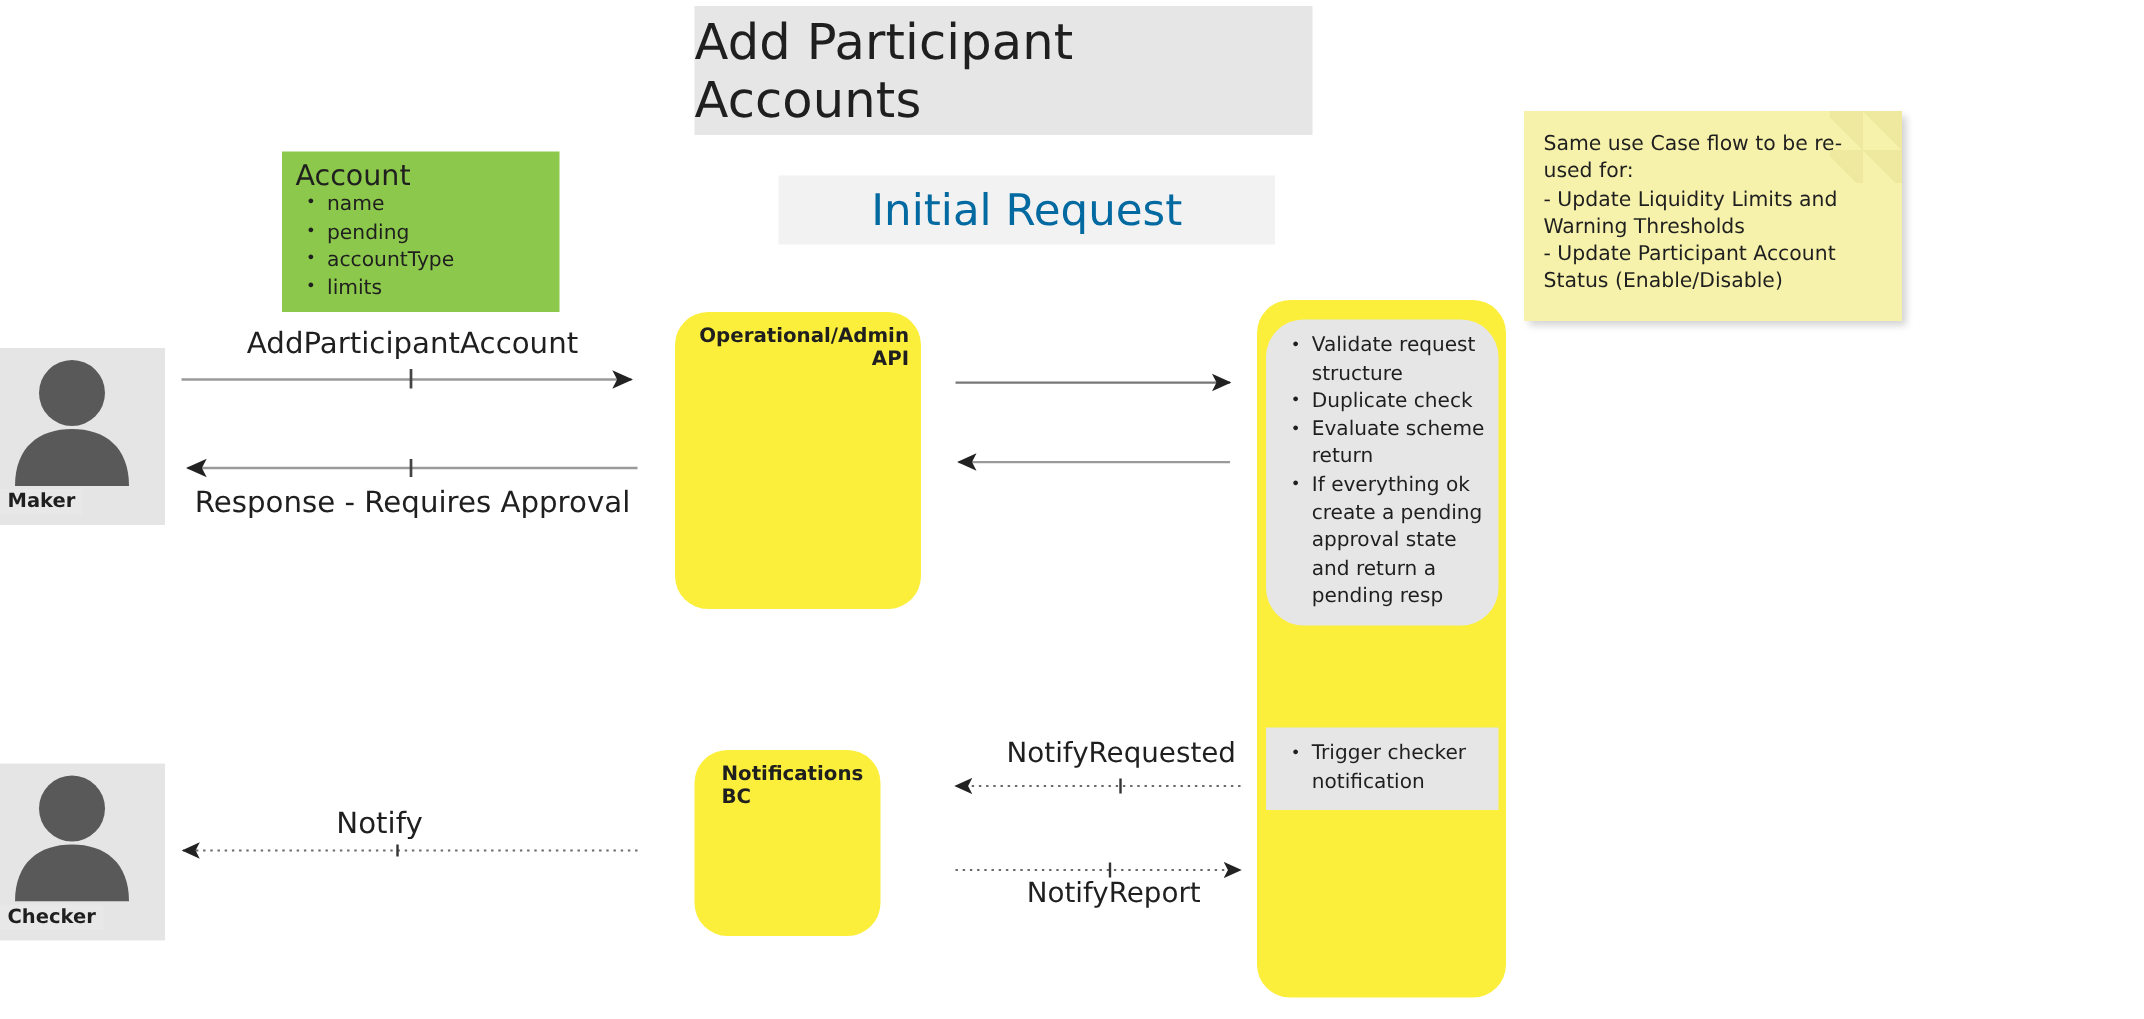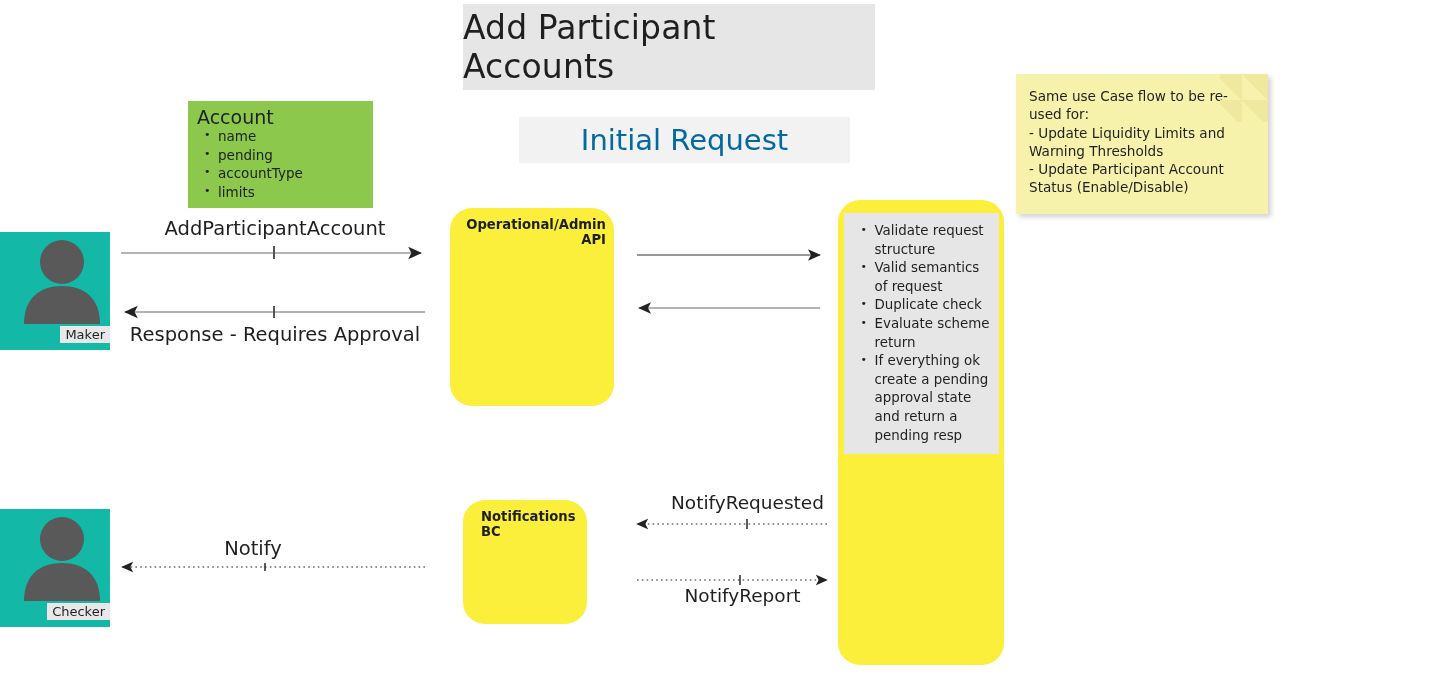--- a/index.html
+++ b/index.html
@@ -66,22 +66,22 @@
     border-color: transparent transparent transparent transparent;
     background: linear-gradient(225deg, #efe9a0 0%, #efe9a0 50%, transparent 50%);
     width: 26px; height: 26px;
   }
   .sticky-text {
     font-size: 13.6px; line-height: 18.3px; color: #1f1f1f; white-space: pre-line;
   }
 
   
   .actor {
-    width: 110px; background: #14b8a6;
-    display: flex; flex-direction: column; align-items: flex-end;
+    width: 110px; background: #e5e5e5;
+    display: flex; flex-direction: column; align-items: flex-start; font-weight: bold;
   }
   .actor-svg { display: block; }
   .actor-label {
     font-size: 13px; color: #1f1f1f; background: #e8e8e8;
     padding: 1px 5px 1px 5px; margin-top: 2px;
   }
   #actor-maker { left: 0px; top: 232px; height: 118px; }
   #actor-checker { left: 0px; top: 509px; height: 118px; }
 
   
@@ -101,21 +101,21 @@
   #notif-box .ybox-title { text-align: left; padding-left: 18px; padding-top: 9px; }
   #plm-box .ybox-title { text-align: center; line-height: 17.5px; padding-top: 12px; }
 
   
   .inner-panel {
     background: #e6e6e6;
     margin: 0 auto;
     box-sizing: border-box;
   }
   #plm-panel-1 {
-    width: 155px; margin-top: 13px; padding: 9px 6px 9px 0;
+    width: 155px; margin-top: 13px; padding: 9px 6px 9px 0; border-radius: 25px;
   }
   #plm-panel-2 {
     width: 155px; margin-top: 68px; padding: 9px 6px 9px 0;
   }
   .bullets { margin: 0; padding: 0 0 0 31px; list-style: none; }
   .bullets li {
     font-size: 13.4px; line-height: 18.6px; color: #1f1f1f; position: relative;
   }
   .bullets li:before {
     content: "\2022"; position: absolute; left: -14px; top: -1px; font-size: 11px;
@@ -172,24 +172,28 @@
 </div>
 
 <div class="abs ybox" id="notif-box">
   <div class="ybox-title">Notifications BC</div>
 </div>
 
 <div class="abs ybox" id="plm-box">
   <div class="inner-panel" id="plm-panel-1">
     <ul class="bullets">
       <li>Validate request structure</li>
-      <li>Valid semantics of request</li>
       <li>Duplicate check</li>
       <li>Evaluate scheme return</li>
       <li>If everything ok create a pending approval state and return a pending resp</li>
+    </ul>
+  </div>
+  <div class="inner-panel" id="plm-panel-2">
+    <ul class="bullets">
+      <li>Trigger checker notification</li>
     </ul>
   </div>
 </div>
 
 <svg class="edge-layer">
   <defs>
     <marker id="ah-r" markerWidth="9" markerHeight="9" refX="8" refY="4.5" orient="auto">
       <path d="M0,0.6 L8.6,4.5 L0,8.4 L2,4.5 Z" fill="#222"></path>
     </marker>
     <marker id="ah-l" markerWidth="9" markerHeight="9" refX="8" refY="4.5" orient="auto">

